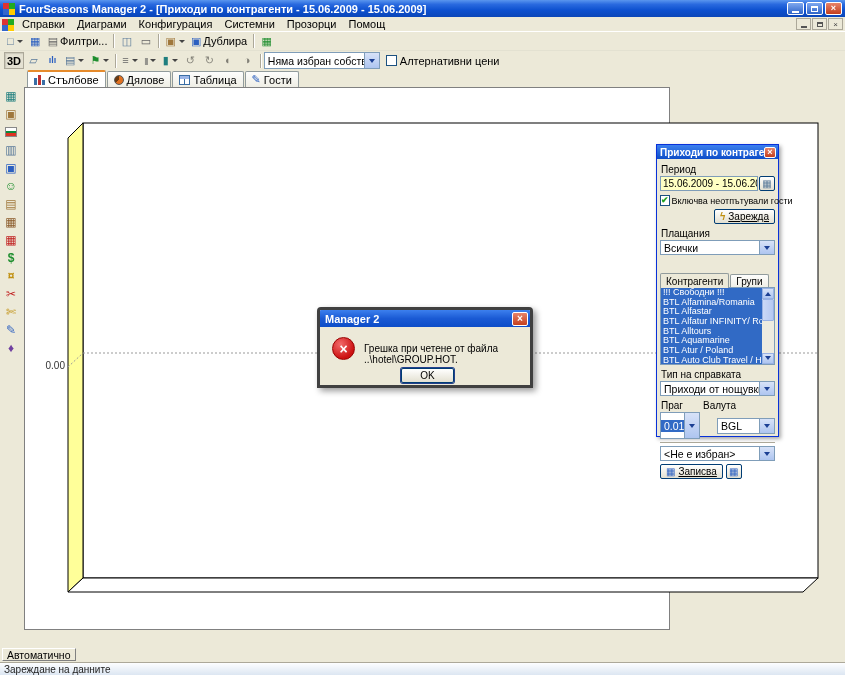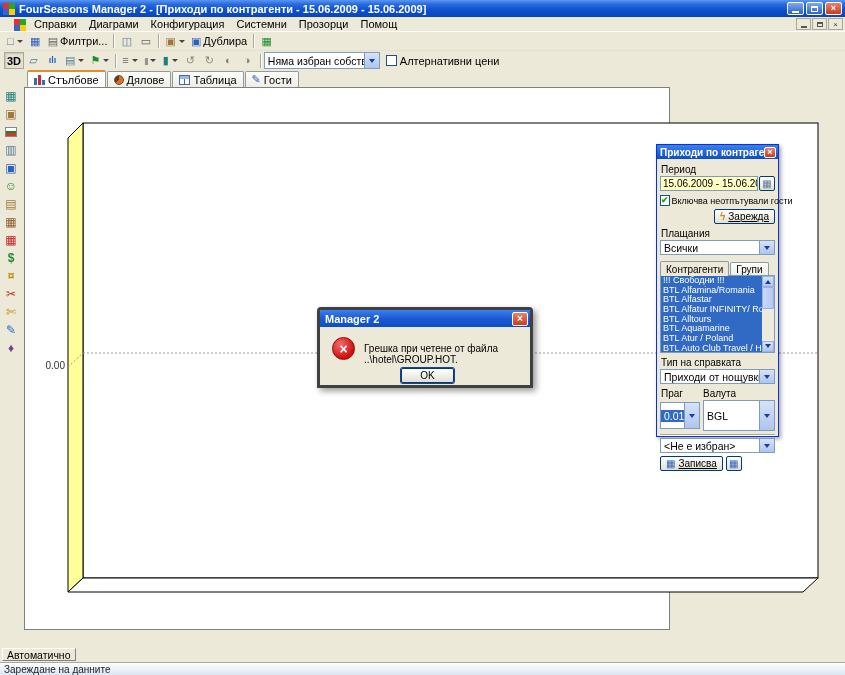--- a/index.html
+++ b/index.html
@@ -26,21 +26,21 @@
     display:flex; align-items:center; justify-content:center;
     color:#fff; font-size:9px; font-weight:bold; line-height:1;
     background: linear-gradient(180deg,#7FA8EF,#2E64C8);
   }
   .tbtn.close { background: linear-gradient(180deg,#E8846A,#C33E1D); }
   .glyph-min { width:7px; height:2px; background:#fff; margin-top:6px; }
   .glyph-restore { width:7px; height:6px; border:1px solid #fff; border-top-width:2px; }
   
   .menubar {
     position:absolute; left:0; top:17px; right:0; height:14px;
-    background:#ECE9D8; display:flex; align-items:center; padding-left:14px;
+    background:#ECE9D8; display:flex; align-items:center; padding-left:2px;
   }
   .menu-item { padding:0 6px; height:13px; line-height:13px; }
   .mdi-controls { position:absolute; right:2px; top:1px; display:flex; gap:1px; }
   .mdibtn { width:15px; height:12px; border:1px solid #ACA899; background:#ECE9D8; display:flex; align-items:center; justify-content:center; font-size:8px; color:#444; }
   .glyph-min2 { width:6px; height:2px; background:#555; margin-top:6px; }
   .glyph-restore2 { width:6px; height:5px; border:1px solid #555; border-top-width:2px; }
   
   .toolbar1 { position:absolute; left:0; top:31px; right:0; height:19px; border-top:1px solid #fff; display:flex; align-items:center; padding-left:4px; }
   .toolbar2 { position:absolute; left:0; top:50px; right:0; height:20px; border-top:1px solid #E3E1D1; display:flex; align-items:center; padding-left:4px;text-align:right; }
   .tb-btn { height:17px; min-width:19px; display:inline-flex; align-items:center; justify-content:center; padding:0 2px; border:1px solid transparent; gap:2px; }
@@ -371,21 +371,21 @@
             <span class="u">Зарежда</span>
           </span>
       </div>
       <div class="p-label" style="margin-top:4px">Плащания</div>
       <div class="combo" style="height:15px">
         <span class="val">Всички</span>
         <span class="cbtn">
             <b></b>
           </span>
       </div>
-      <div class="row" style="margin-top:6px">
+      <div class="row" style="margin-top:18px">
         <span class="ptab active">
             <span>Контрагенти</span>
           </span>
         <span class="ptab">
             <span>Групи</span>
           </span>
       </div>
       <div class="listbox">
         <div class="list-inner">
           <div class="list-item">!!! Свободни !!!</div>
@@ -420,21 +420,21 @@
         <span class="p-label" style="width:41px">Праг</span>
         <span class="p-label">Валута</span>
       </div>
       <div class="row">
         <span class="combo" style="height:27px;width:40px">
           <span class="val" style="background:#316AC5;color:#fff">0.01</span>
           <span class="cbtn">
               <b></b>
             </span>
         </span>
-        <span class="combo" style="height:31px;flex:1;margin-left:3px">
+        <span class="combo" style="height:16px;flex:1;margin-left:17px">
           <span class="val">BGL</span>
           <span class="cbtn">
               <b></b>
             </span>
         </span>
       </div>
       <div class="divider"></div>
       <div class="combo" style="height:15px">
         <span class="val">&lt;Не е избран&gt;</span>
         <span class="cbtn">

